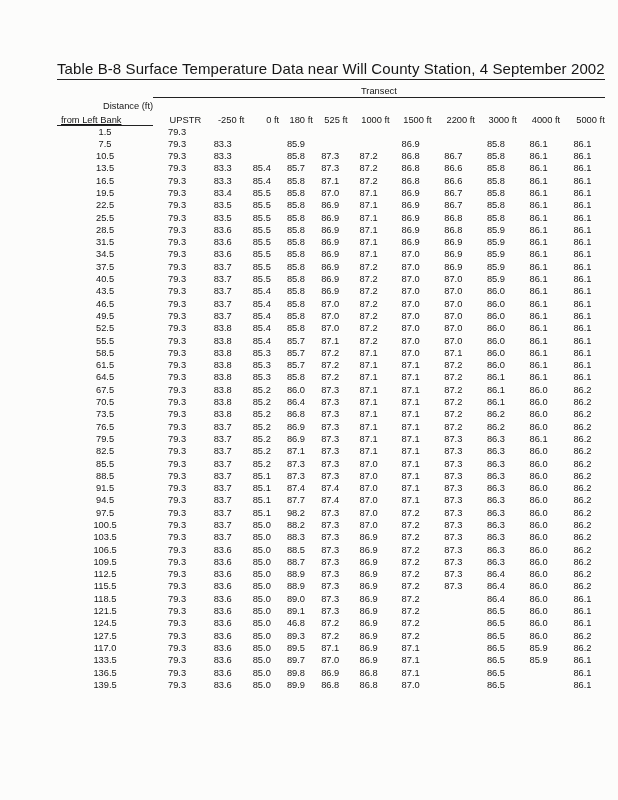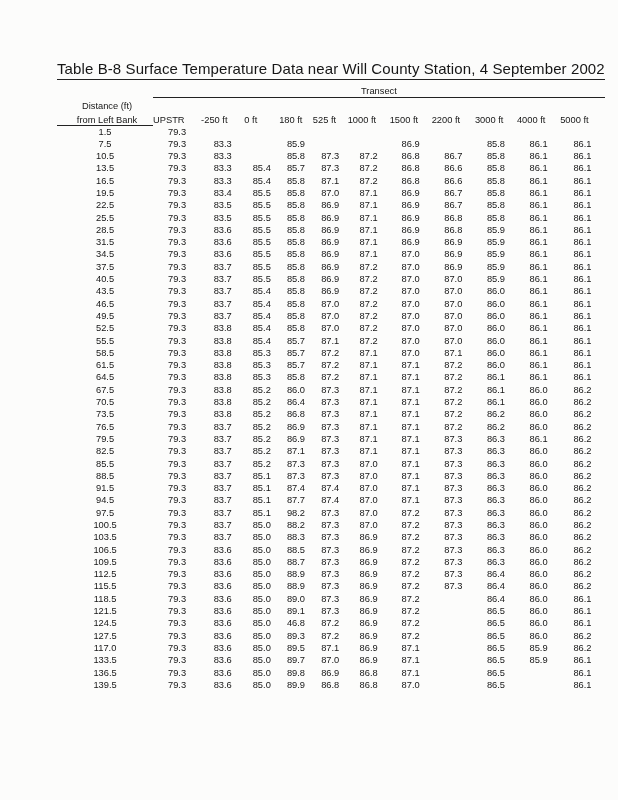--- a/index.html
+++ b/index.html
@@ -19,26 +19,27 @@
   td { padding:0; white-space:nowrap; text-align:center; vertical-align:bottom; overflow:visible; }
   td.title-cell {
     border-bottom:1.6px solid #222; text-align:center;
     font-size:15px; height:16px; padding-bottom:2px; letter-spacing:0.1px;
   }
   td.no-rule { border:none; }
   td.transect-cell {
     border-bottom:1.6px solid #222; 
     height:16px; padding-bottom:1px;
   }
-  td.rowhead1 { text-align:center; padding-left:4px; height:13px; }
+  td.rowhead1 { text-align:right; padding-left:4px; height:13px; }
   td.rowhead2 {
-    text-align:center; padding-left:4px; height:14px;
+    text-align:left; padding-left:4px; height:14px;
     border-bottom:1.6px solid #222;
+    text-decoration:underline;
   }
-  td.colhead { height:14px; text-align:left; }
+  td.colhead { height:14px; text-align:right; }
   tbody.data td { height:12.3px; line-height:12.3px; font-size:9.3px; }
 </style>
 </head>
 <body>
 
 <div class="page">
   <table class="temp-table">
     <colgroup>
       <col style="width:80px">
       <col style="width:40px">

